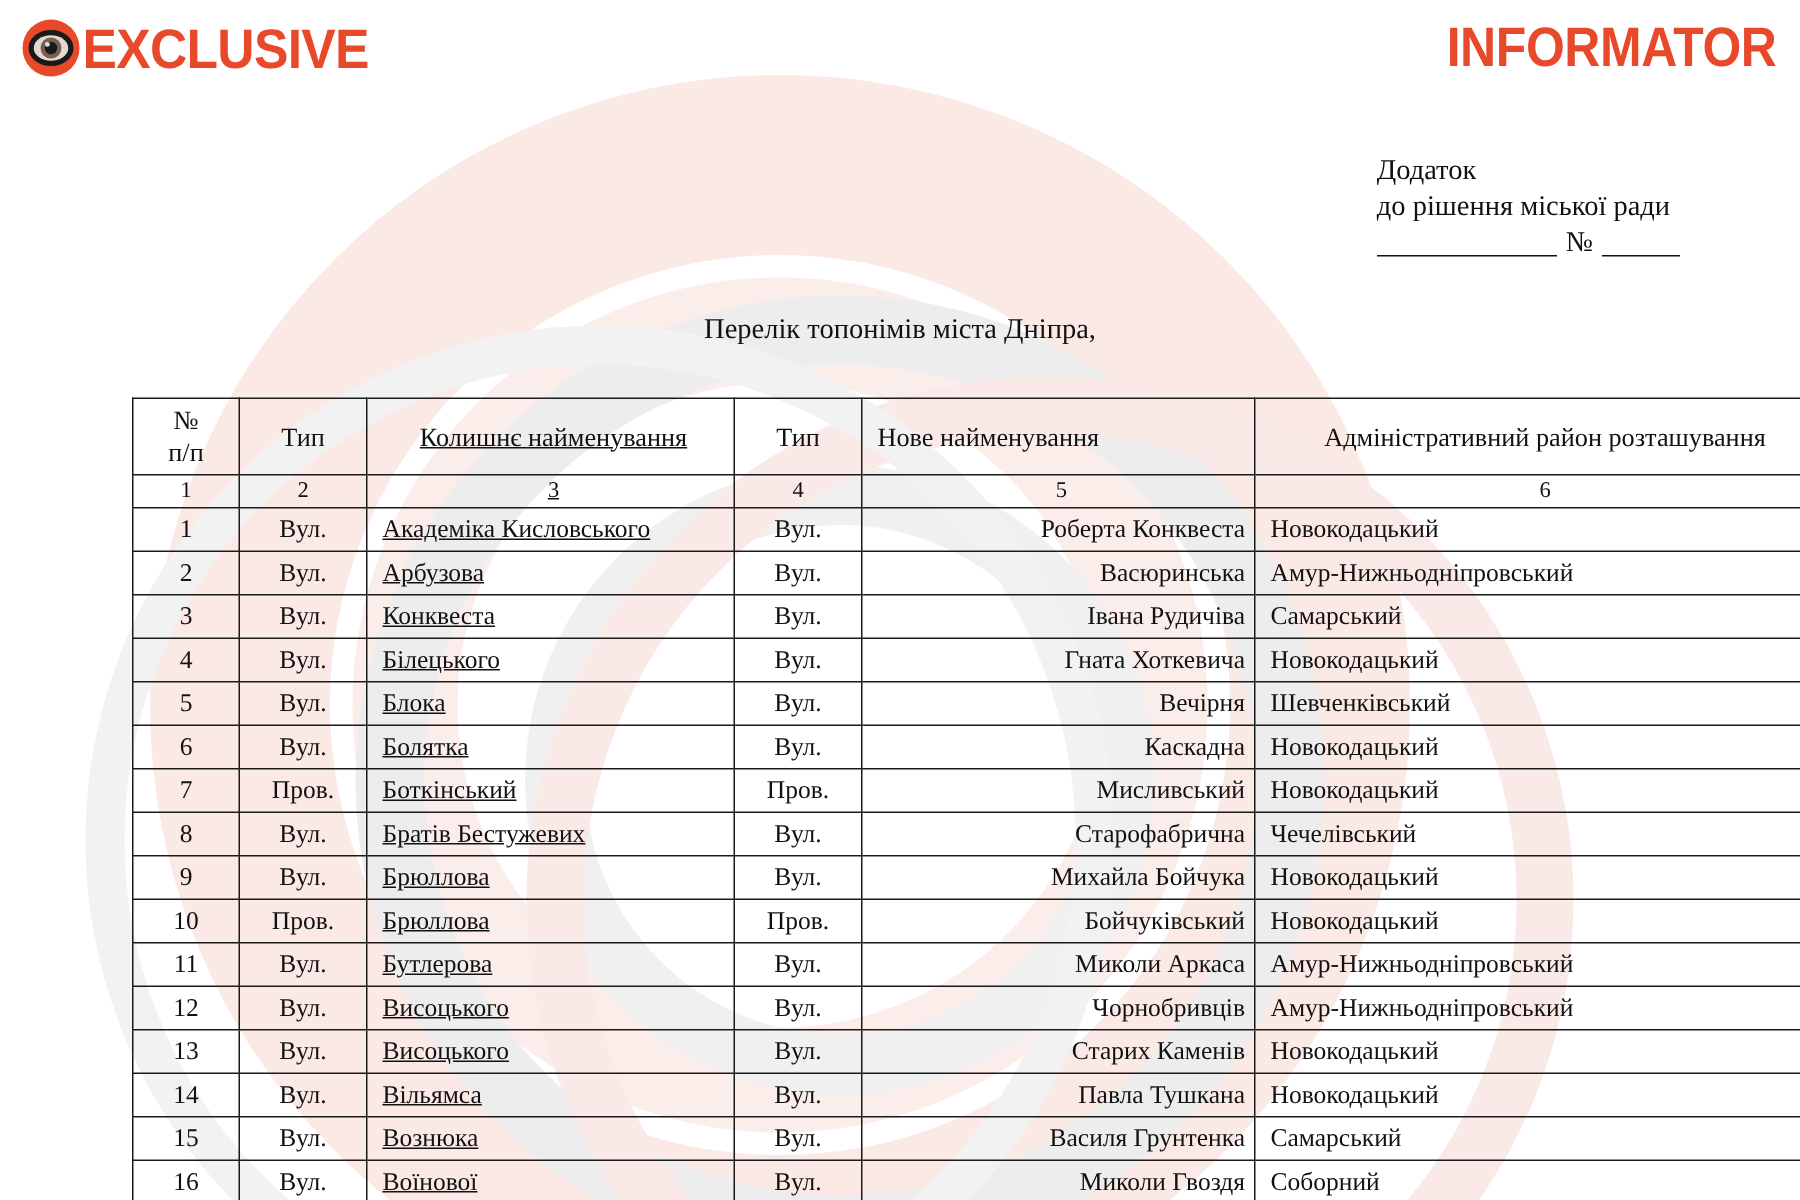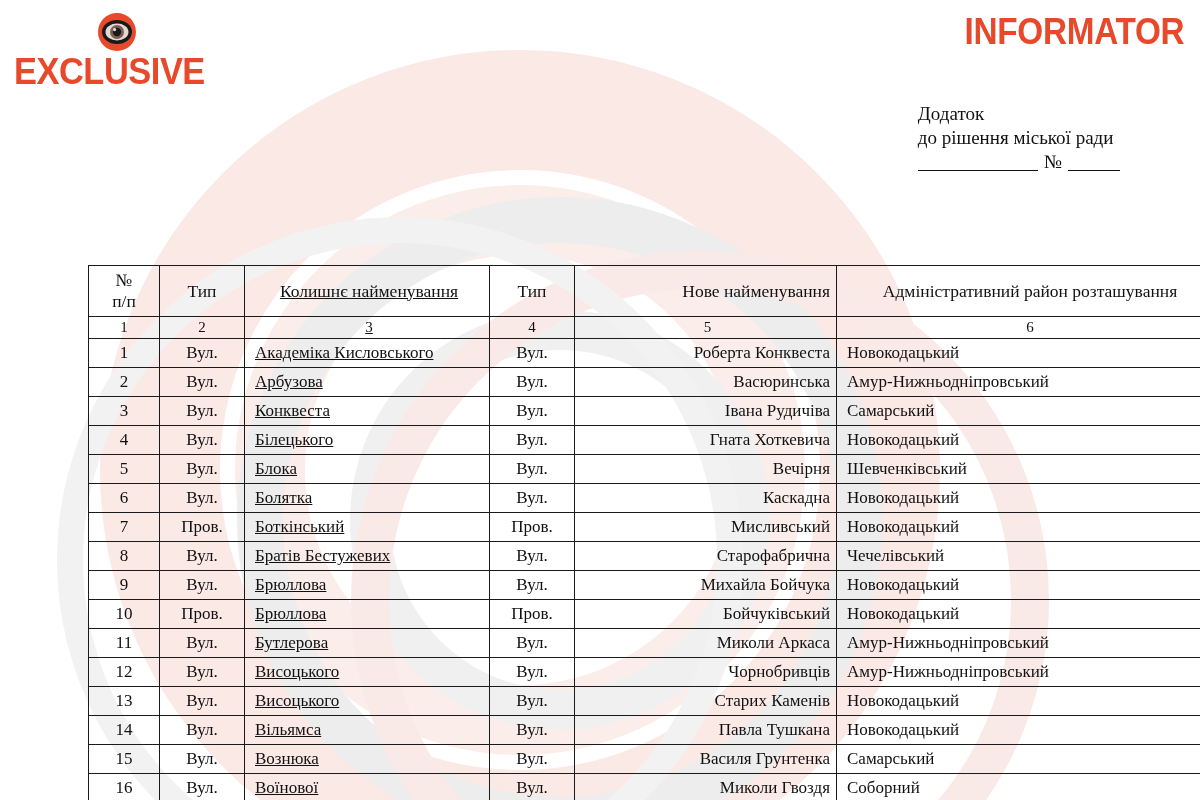--- a/index.html
+++ b/index.html
@@ -33,21 +33,20 @@
     height: 64px;
     z-index: 3;
   }
   .exclusive-lockup {
     position: absolute;
     left: 14px;
     top: 12px;
     display: flex;
     align-items: center;
     gap: 1px;
-    flex-direction: column;
   }
   .eye-logo {
     width: 40px;
     height: 40px;
     display: block;
   }
   .exclusive-word {
     font-family: "Liberation Sans", "DejaVu Sans", sans-serif;
     font-weight: 700;
     font-size: 37px;
@@ -199,34 +198,35 @@
     <div>Додаток</div>
     <div>до рішення міської ради</div>
     <div class="appendix-line3">
       <span class="rule-long"></span>
       <span class="no-sign">№</span>
       <span class="rule-short"></span>
     </div>
   </div>
 
   <div class="doc-title">
+    <div>Перелік топонімів міста Дніпра,</div>
   </div>
 
   <div class="table-wrap">
     <table class="topo">
       <thead>
         <tr>
           <th class="c-num">
             <div>№</div>
             <div>п/п</div>
           </th>
           <th class="c-type1">Тип</th>
           <th class="c-old" style="text-align:center;">Колишнє найменування</th>
           <th class="c-type2">Тип</th>
-          <th class="c-new" style="text-align:right;font-family:Liberation Serif, serif;">Нове найменування</th>
+          <th class="c-new" style="text-align:left;font-family:Liberation Serif, serif;">Нове найменування</th>
           <th class="c-dist" style="text-align:center;">Адміністративний район розташування</th>
         </tr>
         <tr class="numrow">
           <td class="c-num">1</td>
           <td class="c-type1">2</td>
           <td class="c-old" style="text-align:center;">3</td>
           <td class="c-type2">4</td>
           <td class="c-new" style="text-align:center;">5</td>
           <td class="c-dist" style="text-align:center;">6</td>
         </tr>

